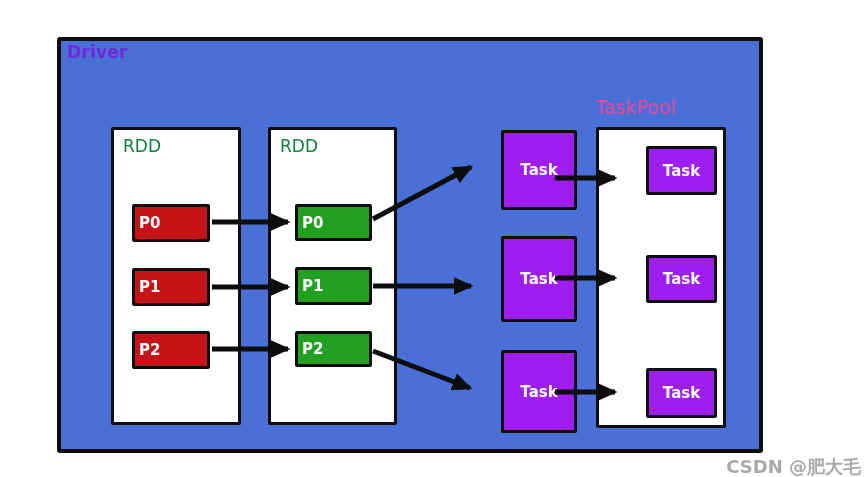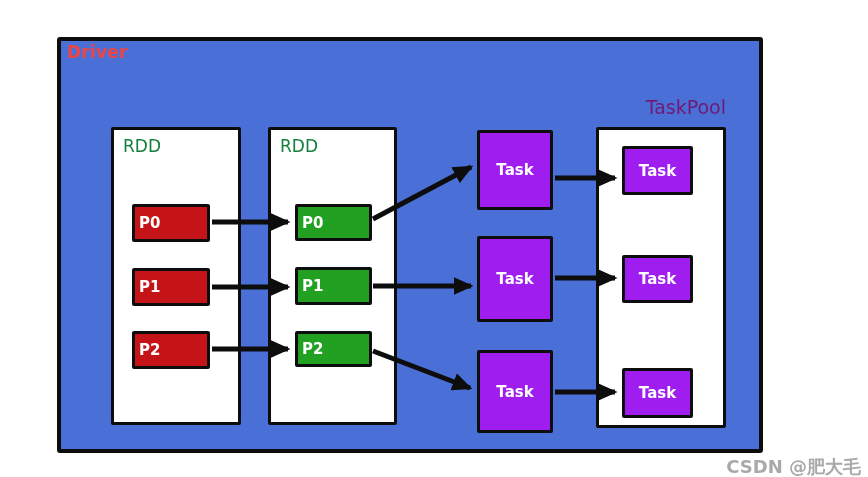--- a/index.html
+++ b/index.html
@@ -18,21 +18,21 @@
   .abs { position: absolute; box-sizing: border-box; }
 
   .driver-box {
     left: 57px; top: 37px; width: 706px; height: 416px;
     background: #4a70d8;
     border: 4px solid #0d0d0d;
     border-radius: 3px;
   }
   .driver-label {
     left: 67px; top: 42px;
-    color: #ef4444;
+    color: #6d28d9;
     font-size: 17px;
     font-weight: 600;
     letter-spacing: 0.2px;
   }
 
   .white-box {
     background: #ffffff;
     border: 3px solid #0d0d0d;
     border-radius: 2px;
   }
@@ -69,30 +69,31 @@
   .task {
     display: flex;
     align-items: center;
     justify-content: center;
     background: #a01df0;
     border: 3px solid #0d0d0d;
     border-radius: 2px;
     color: #ffffff;
     font-size: 15px;
     font-weight: 600;
+    margin-left: 24px;
   }
   .task-1 { left: 477px; top: 130px; width: 76px; height: 80px; }
   .task-2 { left: 477px; top: 236px; width: 76px; height: 86px; }
   .task-3 { left: 477px; top: 350px; width: 76px; height: 83px; }
 
   .taskpool-box { left: 596px; top: 127px; width: 130px; height: 301px; }
   .taskpool-label {
     left: 596px; top: 96px; width: 130px;
-    text-align: right;
-    color: #701a75;
+    text-align: left;
+    color: #ec4899;
     font-size: 19px;
     font-weight: 400;
   }
   .itask-1 { left: 622px; top: 146px; width: 71px; height: 49px; }
   .itask-2 { left: 622px; top: 255px; width: 71px; height: 48px; }
   .itask-3 { left: 622px; top: 368px; width: 71px; height: 50px; }
 
   .arrow-layer {
     left: 0; top: 0; width: 868px; height: 477px;
     pointer-events: none;

